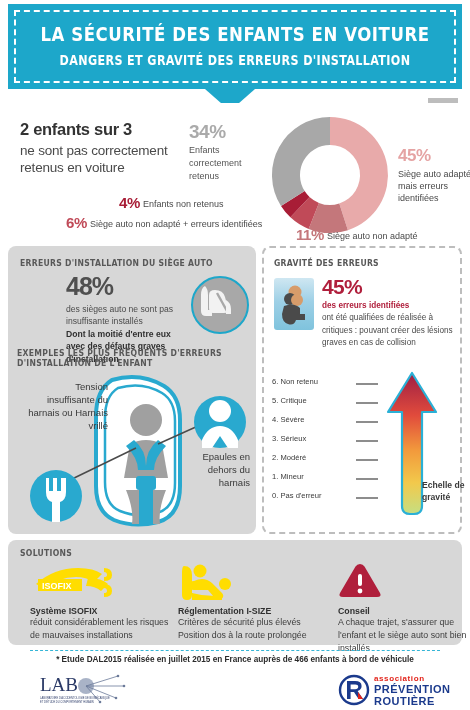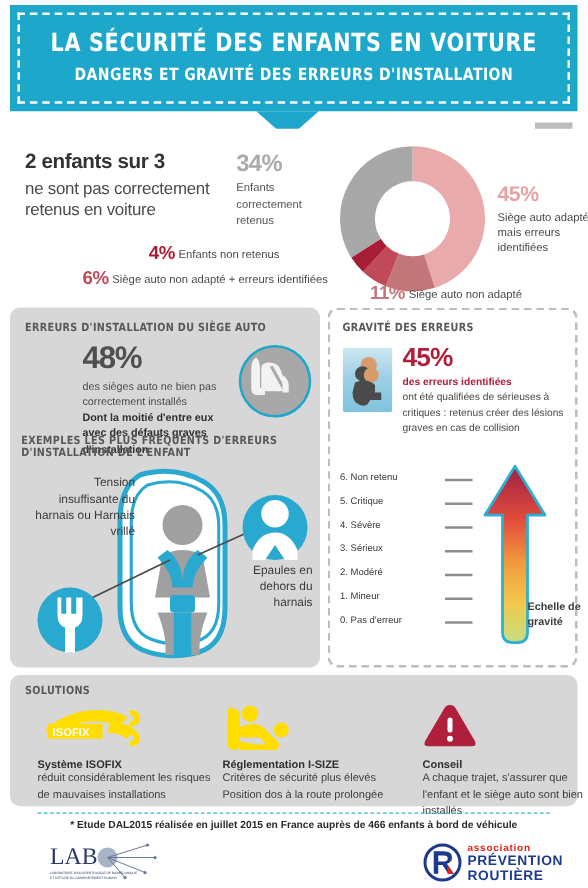--- a/index.html
+++ b/index.html
@@ -169,21 +169,21 @@
     <div class="lbl lbl6">
       <b>6%</b><span>Siège auto non adapté + erreurs identifiées</span>
     </div>
   </div>
 
   <div class="gray-panel">
     <div class="sec-title p48-title">ERREURS D'INSTALLATION DU SIÈGE AUTO</div>
 
     <div class="p48">
       <div class="pc">48%</div>
-      <div class="t1">des sièges auto ne bien pas correctement installés</div>
+      <div class="t1">des sièges auto ne sont pas insuffisante installés</div>
       <div class="t2">Dont la moitié d'entre eux avec des défauts graves d'installation</div>
     </div>
 
     <div class="seat-circle">
       <svg width="50" height="50" viewBox="0 0 50 50">
         <path d="M12 8 q-4 2 -4 9 l0 16 q0 5 5 5 l6 0 0-6 -4 0 0-15 q0-6 -3-9 z" fill="#f2f2f2"></path>
         <path d="M22 12 q8 0 10 7 l3 11 q1 5 -4 5 l-11 0 q-4 0 -4-5 l0-13 q0-5 6-5 z" fill="#f2f2f2"></path>
         <path d="M24 15 l10 18" stroke="#a8a8a8" stroke-width="2.4" fill="none"></path>
         <path d="M33 22 q5 3 5 9 l0 5 -5 0 0-5 z" fill="#f2f2f2"></path>
       </svg>
@@ -240,21 +240,21 @@
         <circle cx="21" cy="14" r="6.5" fill="#d79c6a"></circle>
         <circle cx="16" cy="21" r="6" fill="#4a4a4a"></circle>
         <circle cx="23" cy="22" r="6" fill="#d79c6a"></circle>
         <path d="M10 28 q10-4 16 2 l0 6 5 0 0 6 -9 0 q-2 6 -8 4 q-6-2 -6-10 z" fill="#4a4a4a"></path>
       </svg>
     </div>
 
     <div class="g52">
       <div class="pc">45%</div>
       <div class="t1">des erreurs identifiées</div>
-      <div class="t2">ont été qualifiées de sérieuses à critiques : retenus créer des lésions graves en cas de collision</div>
+      <div class="t2">ont été qualifiées de réalisée à critiques : pouvant créer des lésions graves en cas de collision</div>
     </div>
 
     <div class="scale">
       <div class="scale-row">
         <span class="nm">6. Non retenu</span>
         <span class="tick"></span>
       </div>
       <div class="scale-row">
         <span class="nm">5. Critique</span>
         <span class="tick"></span>

